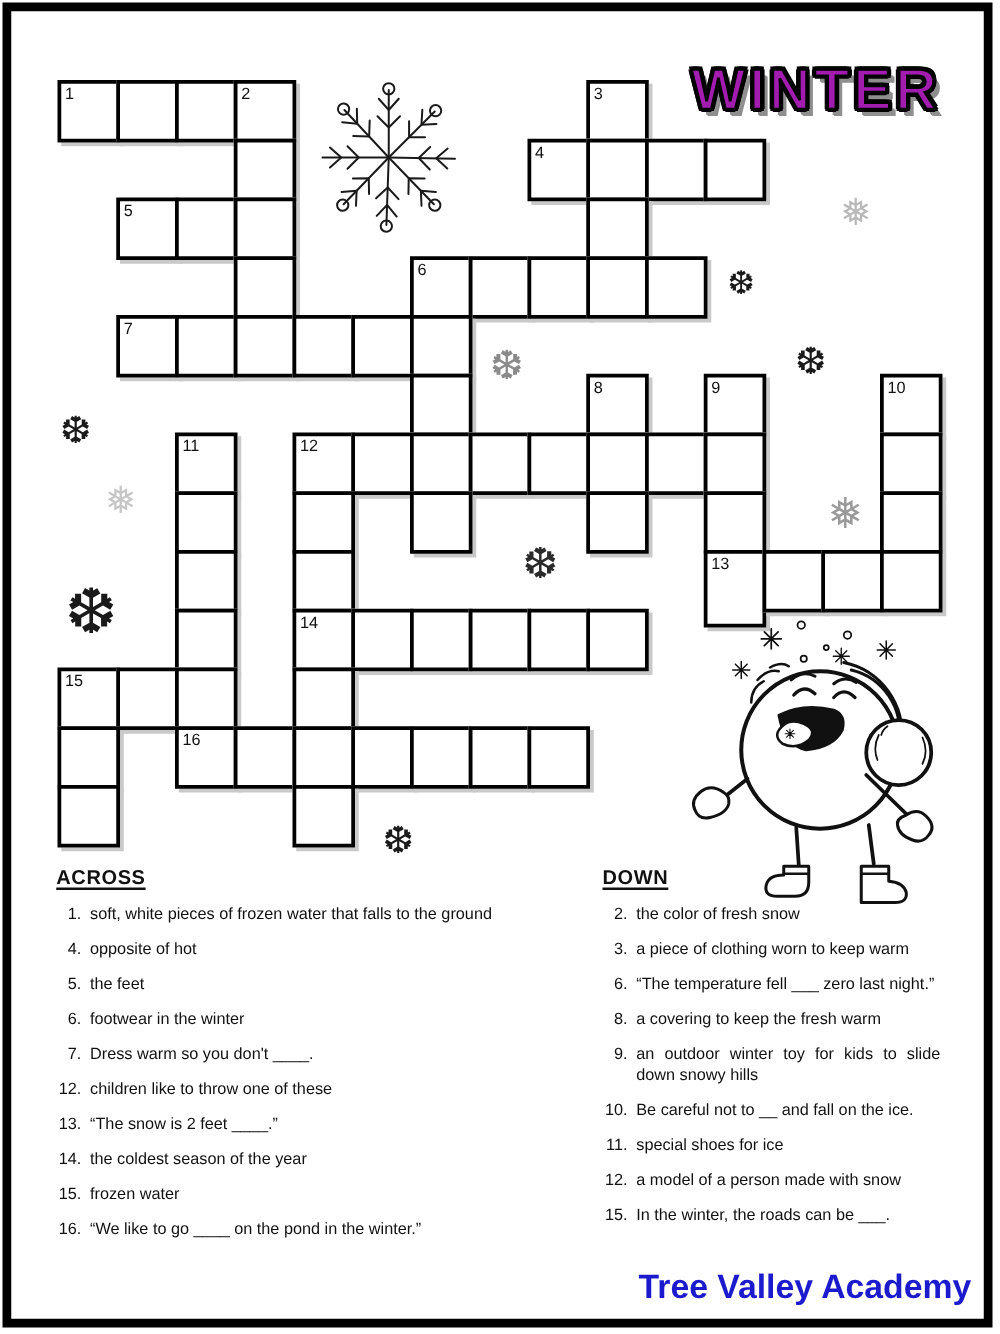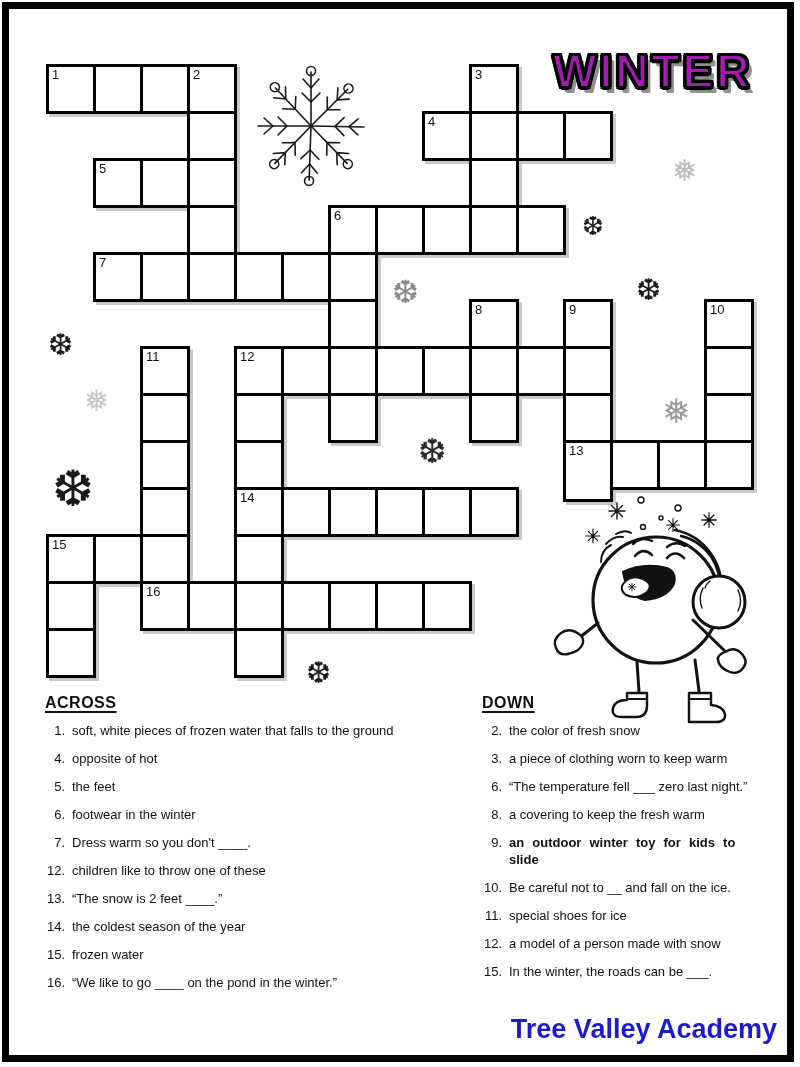--- a/index.html
+++ b/index.html
@@ -378,21 +378,22 @@
         </div>
         <div class="clue">
           <span class="num">8.</span>
           <span class="txt">
             <div>a covering to keep the fresh warm</div>
           </span>
         </div>
         <div class="clue">
           <span class="num">9.</span>
           <span class="txt">
-            <div style="word-spacing: 4.5px; font-weight: bold;">an outdoor winter toy for kids to slide</div>
+            <div style="word-spacing: 4.5px;">an outdoor winter toy for kids to slide</div>
+            <div>down snowy hills</div>
           </span>
         </div>
         <div class="clue">
           <span class="num">10.</span>
           <span class="txt">
             <div>Be careful not to __ and fall on the ice.</div>
           </span>
         </div>
         <div class="clue">
           <span class="num">11.</span>

